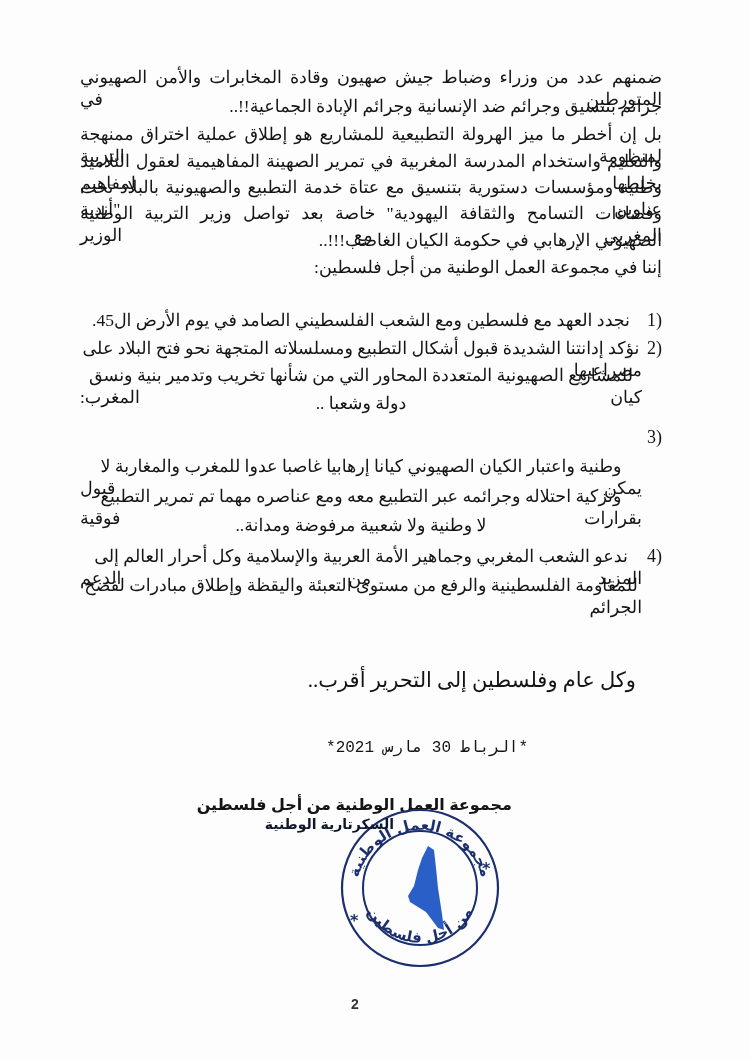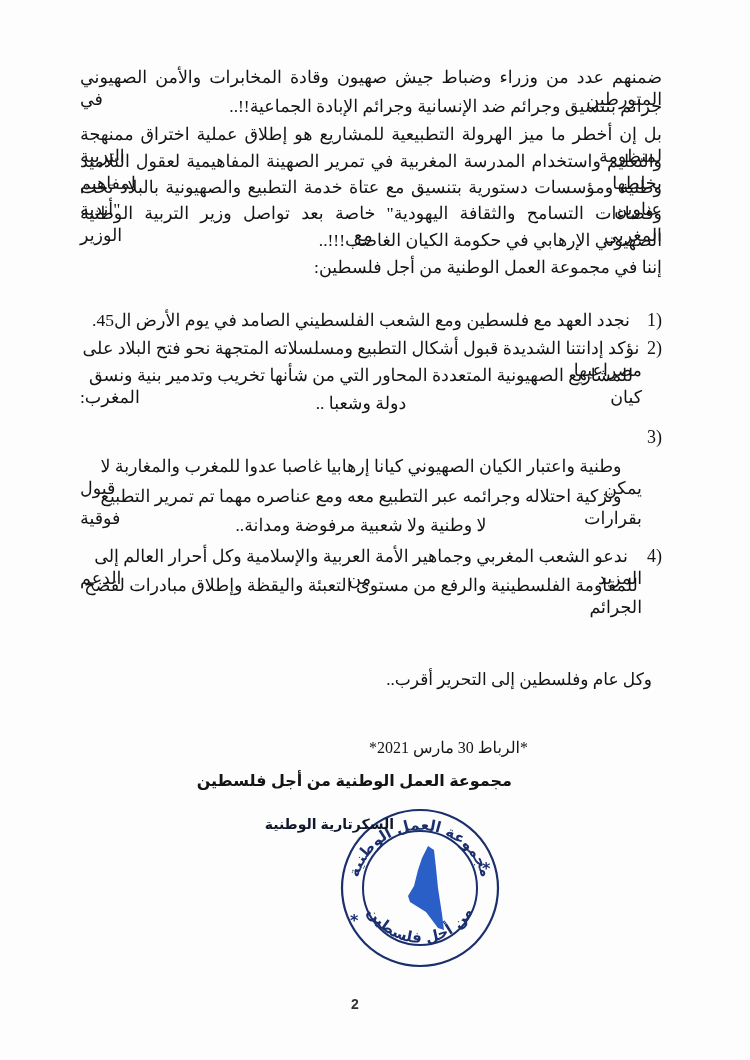--- a/index.html
+++ b/index.html
@@ -4,22 +4,22 @@
 <style>
   html, body { margin:0; padding:0; }
   body { width:750px; height:1060px; background:#ffffff; position:relative; overflow:hidden;
          font-family:"Liberation Serif","DejaVu Serif",serif; color:#141414; }
   .page { position:absolute; left:0; top:0; width:750px; height:1060px; background:#fdfdfd; }
   .line { position:absolute; direction:rtl; white-space:nowrap; font-size:17.5px; line-height:22px; }
   .just { text-align-last:justify; text-align:justify; white-space:normal; }
   .body-line { right:88px; width:582px;margin-left:25px; }
   .item-first { right:108px; width:562px;text-align:center; }
   .num { position:absolute; right:88px; direction:ltr; font-size:18px; line-height:22px; }
-  .closing { right:98px; font-size:17px;margin-left:12px; }
-  .date { right:222px; font-size:16px; font-family:Liberation Serif, serif; }
+  .closing { right:114px; font-size:21px;margin-left:12px; }
+  .date { right:222px; font-size:16px; font-family:Liberation Mono, monospace; }
   .org { right:238px; font-size:16px; font-weight:bold; font-family:"Liberation Sans","DejaVu Sans",sans-serif; }
   .sec { right:356px; font-size:14px; font-weight:bold; color:#0f172a; font-family:"Liberation Sans","DejaVu Sans",sans-serif; }
   .pagenum { position:absolute; left:351px; top:996px; font-size:14px; font-weight:bold; color:#333;
              font-family:"Liberation Sans","DejaVu Sans",sans-serif; }
   .stamp { position:absolute; left:338px; top:806px; width:164px; height:164px; }
 </style>
 </head>
 <body>
 
 <div class="page">
@@ -46,21 +46,21 @@
   <div class="line item-first just" style="top:455px">وطنية واعتبار الكيان الصهيوني كيانا إرهابيا غاصبا عدوا للمغرب والمغاربة لا يمكن قبول</div>
   <div class="line item-first" style="top:514px">لا وطنية ولا شعبية مرفوضة ومدانة..</div>
 
   <div class="num" style="top:545px">4)</div>
   <div class="line item-first just" style="top:574px">للمقاومة الفلسطينية والرفع من مستوى التعبئة واليقظة وإطلاق مبادرات لفضح الجرائم</div>
   <div class="line item-first just" style="top:545px">ندعو الشعب المغربي وجماهير الأمة العربية والإسلامية وكل أحرار العالم إلى المزيد من الدعم</div>
 
   <div class="line closing" style="top:669px">وكل عام وفلسطين إلى التحرير أقرب..</div>
   <div class="line date" style="top:737px">*الرباط 30 مارس 2021*</div>
 
-  <div class="line org" style="top:770px">مجموعة العمل الوطنية من أجل فلسطين</div>
+  <div class="line org" style="top:794px">مجموعة العمل الوطنية من أجل فلسطين</div>
 
   <svg class="stamp" viewBox="0 0 164 164">
     <defs>
       <path id="arcTop" d="M 18 88 A 64 64 0 0 1 146 88" fill="none"></path>
       <path id="arcBot" d="M 24 92 A 60 60 0 0 0 140 92" fill="none"></path>
     </defs>
     <circle cx="82" cy="82" r="78" fill="none" stroke="#1b2f6e" stroke-width="2.2"></circle>
     <circle cx="82" cy="82" r="57" fill="none" stroke="#1b2f6e" stroke-width="2"></circle>
     <path d="M 90 40 L 96 44 L 98 62 L 100 82 L 104 108 L 106 124 L 100 122 L 88 106 L 72 96 L 70 90 L 76 80 L 80 64 L 84 52 Z" fill="#2a5fc8"></path>
     <text font-size="15" font-weight="bold" fill="#1b2f6e" font-family="DejaVu Sans, sans-serif" text-anchor="middle" direction="rtl">

